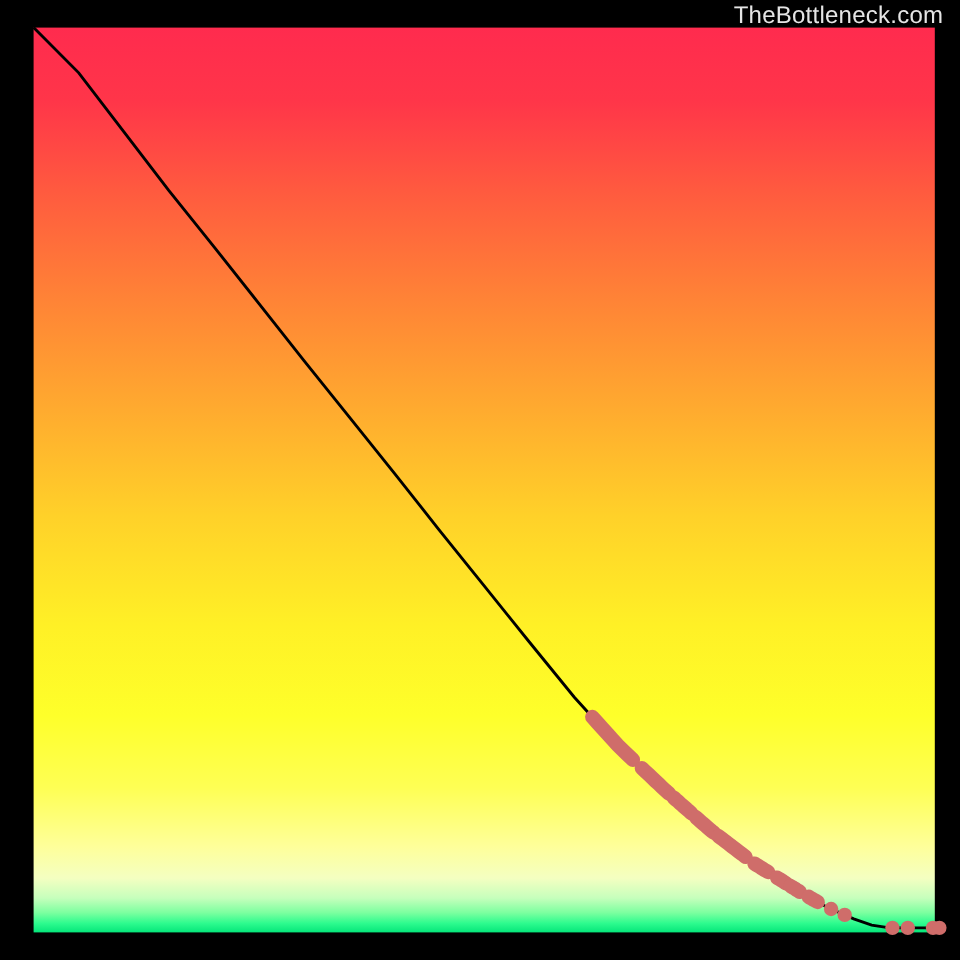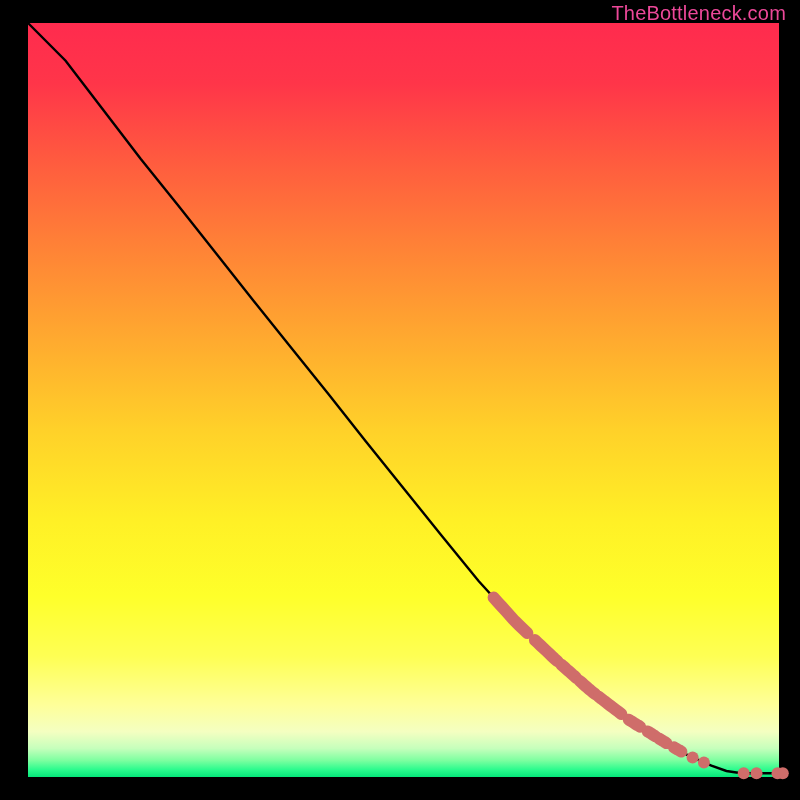--- a/index.html
+++ b/index.html
@@ -1,18 +1,18 @@
 <!DOCTYPE html>
 <html><head>
 <meta charset="utf-8">
 <style>
   html,body{margin:0;padding:0;width:800px;height:800px;background:#000;overflow:hidden;font-family:Arial,Helvetica,sans-serif}
   .stage{position:relative;width:800px;height:800px}
   .plot-bg{position:absolute}
-  .attribution{position:absolute;top:2px;right:14px;font-size:20px;color:#ec4899;font-weight:400;letter-spacing:.2px}
+  .attribution{position:absolute;top:2px;right:14px;font-size:20px;color:#e5e5e5;font-weight:400;letter-spacing:.2px}
   .curve{position:absolute;left:0;top:0}
 </style>
 </head>
 <body>
 <div class="stage">
 
 <svg class="plot-bg" width="800" height="800">
   <defs>
     <linearGradient id="bg-grad" x1="0" y1="0" x2="0" y2="1">
           <stop offset="0%" stop-color="#ff2b4e"></stop>

